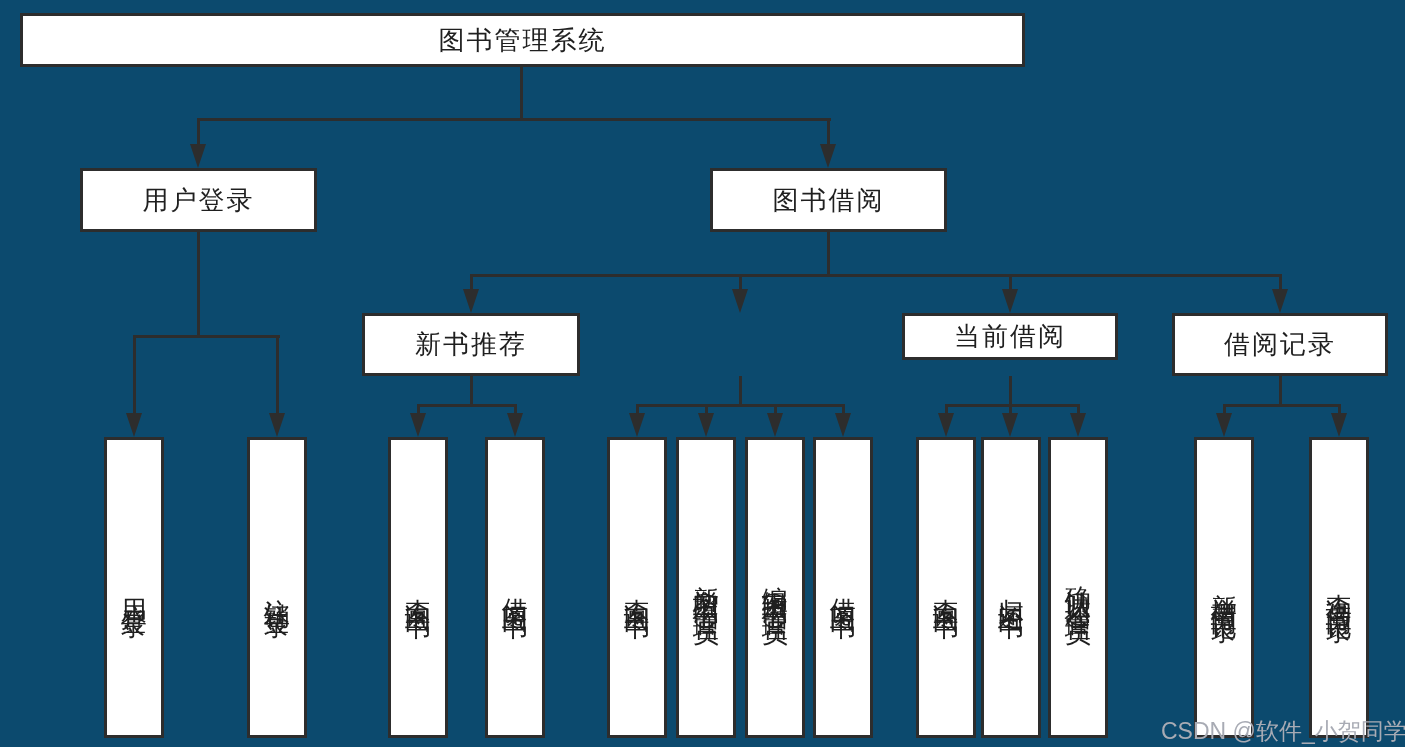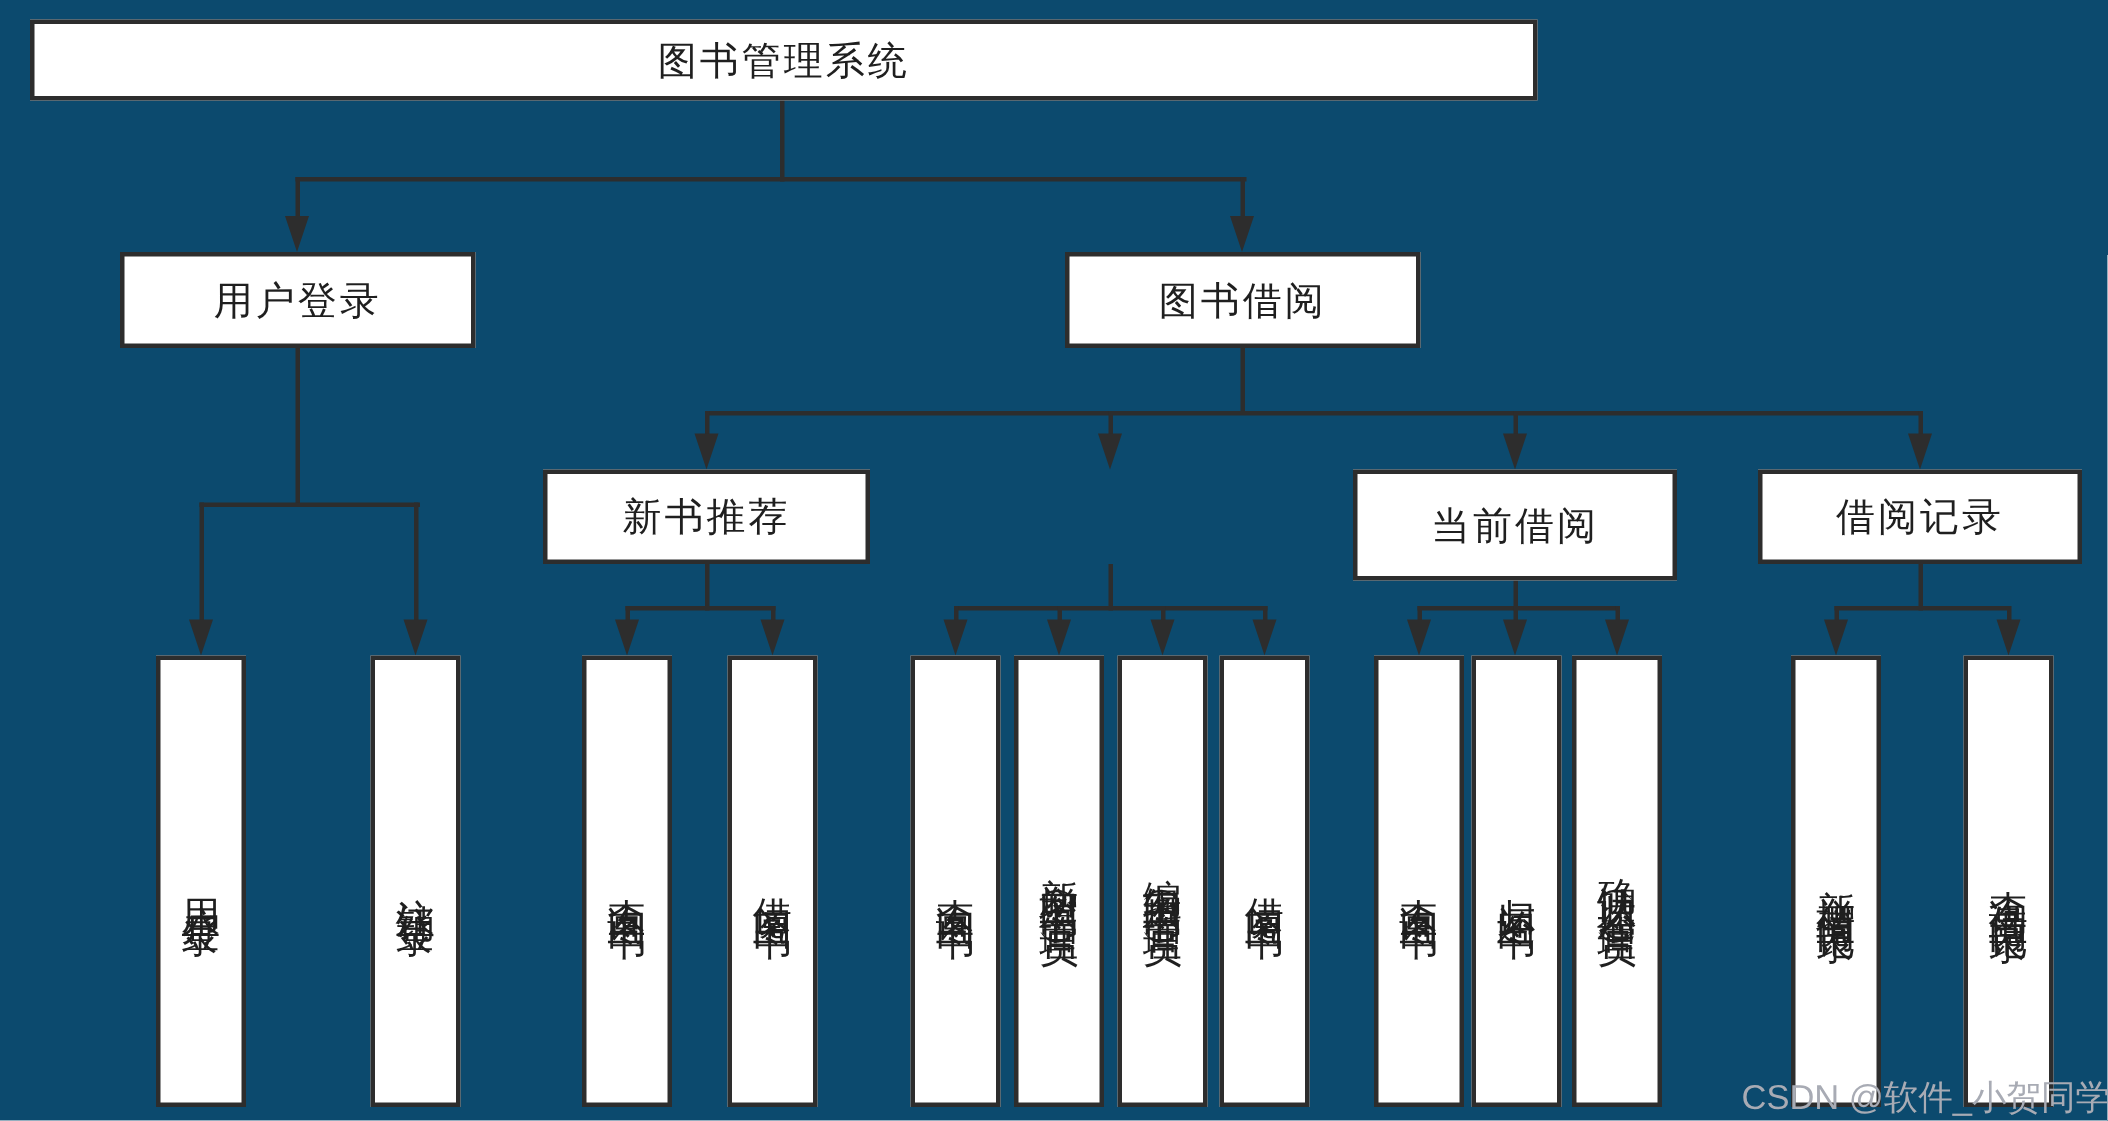--- a/index.html
+++ b/index.html
@@ -87,21 +87,21 @@
   <div class="vline" style="left:739px;top:274px;height:18px;"></div>
   <div class="arrow" style="left:732px;top:289px;"></div>
   <div class="vline" style="left:1009px;top:274px;height:18px;"></div>
   <div class="arrow" style="left:1002px;top:289px;"></div>
   <div class="vline" style="left:1279px;top:274px;height:18px;"></div>
   <div class="arrow" style="left:1272px;top:289px;"></div>
 
   <div class="hbox" style="left:362px;top:313px;width:218px;height:63px;">
     <span>新书推荐</span>
   </div>
-  <div class="hbox" style="left:902px;top:313px;width:216px;height:74px;">
+  <div class="hbox" style="left:902px;top:313px;width:216px;height:47px;">
     <span>当前借阅</span>
   </div>
   <div class="hbox" style="left:1172px;top:313px;width:216px;height:63px;">
     <span>借阅记录</span>
   </div>
 
   <div class="vline" style="left:470px;top:376px;height:31px;"></div>
   <div class="hline" style="left:417px;top:404px;width:100px;"></div>
   <div class="vline" style="left:417px;top:404px;height:12px;"></div>
   <div class="arrow" style="left:410px;top:413px;"></div>

